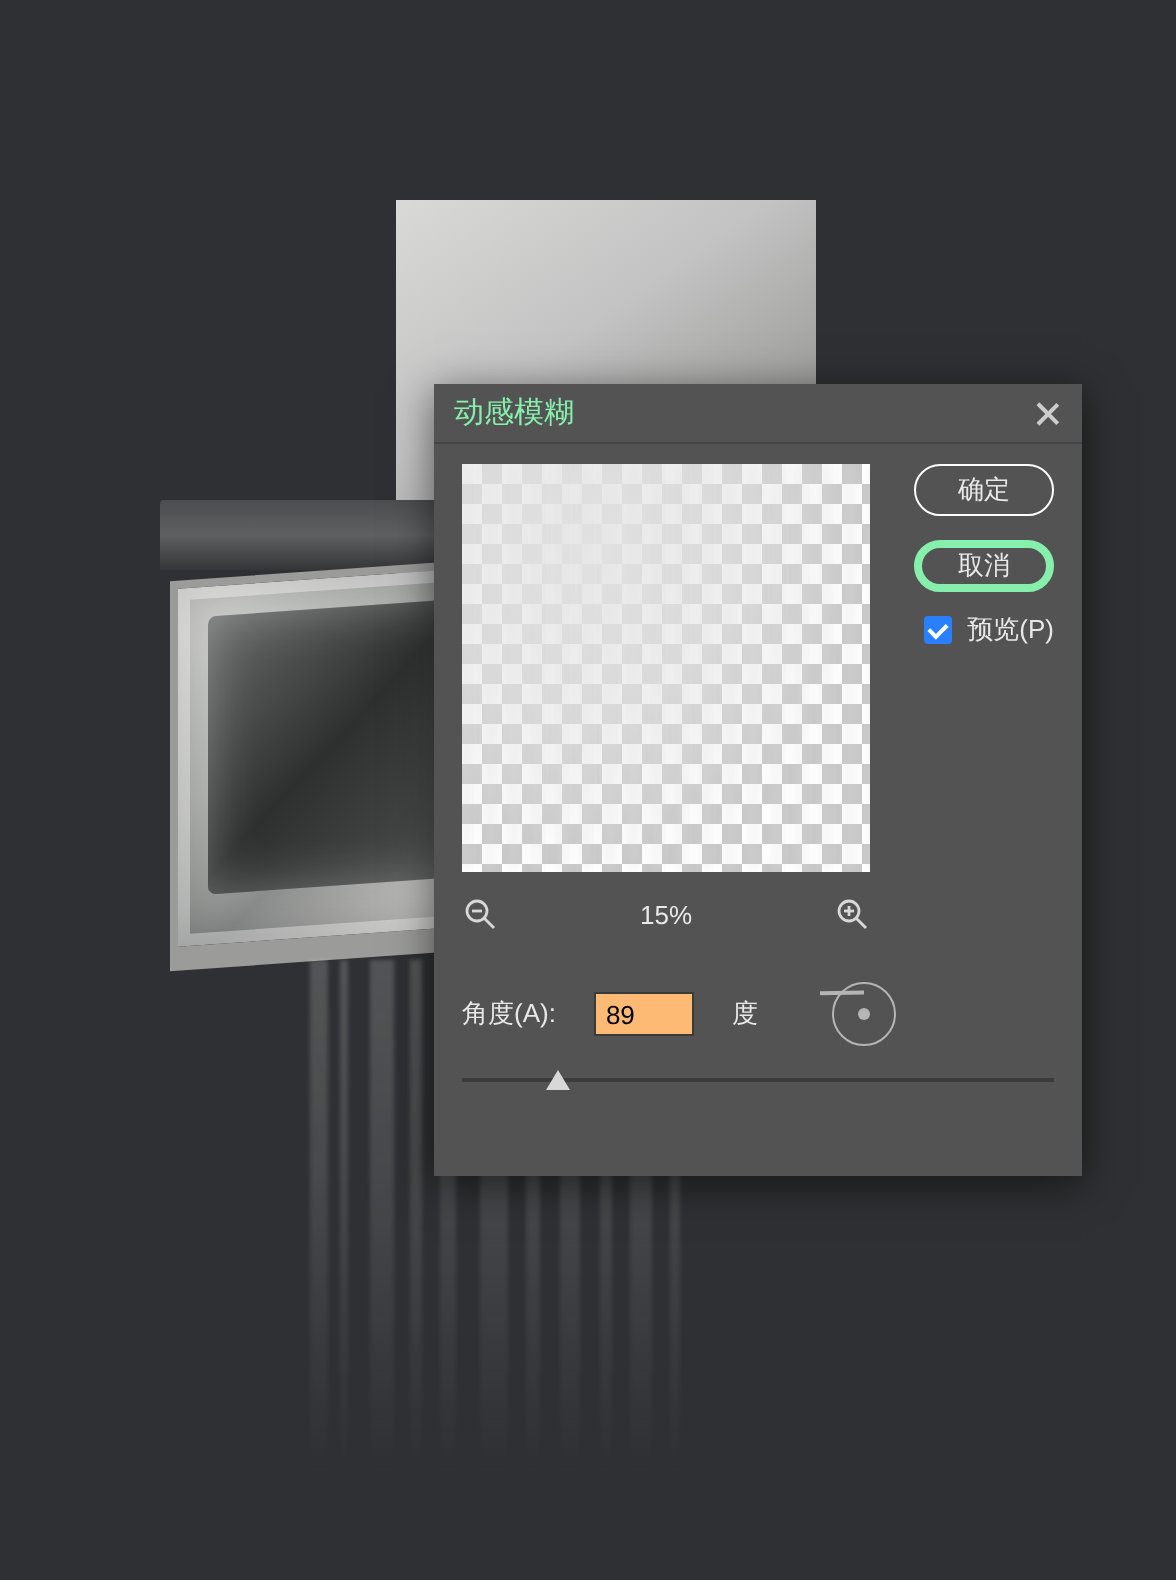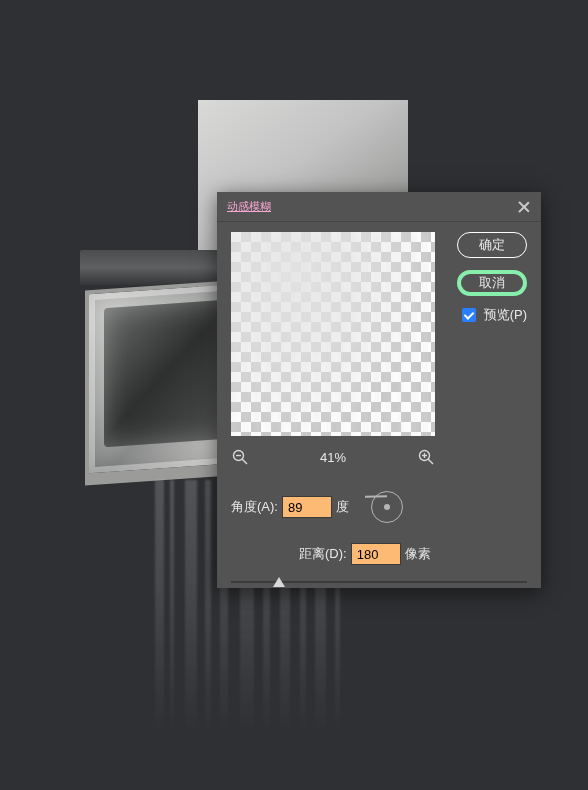--- a/index.html
+++ b/index.html
@@ -78,21 +78,21 @@
   background: #535353;
   box-shadow: 0 4px 20px rgba(0,0,0,.55);
 }
 .titlebar {
   height: 30px;
   display: flex; align-items: center; justify-content: space-between;
   padding: 0 10px;
   background: #535353;
   border-bottom: 1px solid #454545;
 }
-.titlebar .title { color: #f9a8d4; font-size: 11px; text-decoration: underline; }
+.titlebar .title { color: #86efac; font-size: 15px; }
 .close-x {
   width: 14px; height: 14px; cursor: pointer;
   position: relative; color: #ccc;
 }
 .close-x::before, .close-x::after {
   content:""; position:absolute; left:6px; top:0; width:1.5px; height:14px; background:#ccc;
 }
 .close-x::before{transform:rotate(45deg);}
 .close-x::after{transform:rotate(-45deg);}
 
@@ -158,21 +158,21 @@
 .chk {
   width: 14px; height: 14px; background: #2a7fff;
   border-radius: 2px; display: flex; align-items:center; justify-content:center;
 }
 .chk::after {
   content:""; width:4px;height:7px;border:solid #fff;border-width:0 2px 2px 0;
   transform: rotate(45deg); margin-top:-2px;
 }
 
 .field-row {
-  display: flex; align-items: center; gap: 4px;
+  display: flex; align-items: center; gap: 19px;
   margin-top: 25px;
   color:#e8e8e8;
 }
 .field-row.distance { margin-top: 20px; margin-left: 68px; }
 .field-row label { white-space: nowrap; }
 .field-row input {
   width: 50px; height: 22px;
   background: #fdba74; color:#000;
   border: 1px solid #3a3a3a;
   padding: 0 5px; font-size: 13px;
@@ -248,21 +248,21 @@
     <div class="preview-box"></div>
 
     <div class="zoom-row">
       <div class="zoom-btn">
         <svg viewBox="0 0 16 16">
             <circle cx="6.5" cy="6.5" r="5"></circle>
             <line x1="10" y1="10" x2="15" y2="15"></line>
             <line x1="4" y1="6.5" x2="9" y2="6.5"></line>
           </svg>
       </div>
-      <div>41%</div>
+      <div>15%</div>
       <div class="zoom-btn">
         <svg viewBox="0 0 16 16">
             <circle cx="6.5" cy="6.5" r="5"></circle>
             <line x1="10" y1="10" x2="15" y2="15"></line>
             <line x1="4" y1="6.5" x2="9" y2="6.5"></line>
             <line x1="6.5" y1="4" x2="6.5" y2="9"></line>
           </svg>
       </div>
     </div>
 
@@ -276,24 +276,19 @@
       <span>预览(P)</span>
     </div>
 
     <div class="field-row">
       <label>角度(A):</label>
       <input type="text" value="89" style="">
       <span class="unit">度</span>
       <div class="angle-dial"></div>
     </div>
 
-    <div class="field-row distance">
-      <label>距离(D):</label>
-      <input type="text" value="180" style="">
-      <span class="unit">像素</span>
-    </div>
 
     <div class="slider">
       <div class="track"></div>
       <div class="thumb"></div>
     </div>
   </div>
 </div>
 
 </body></html>

